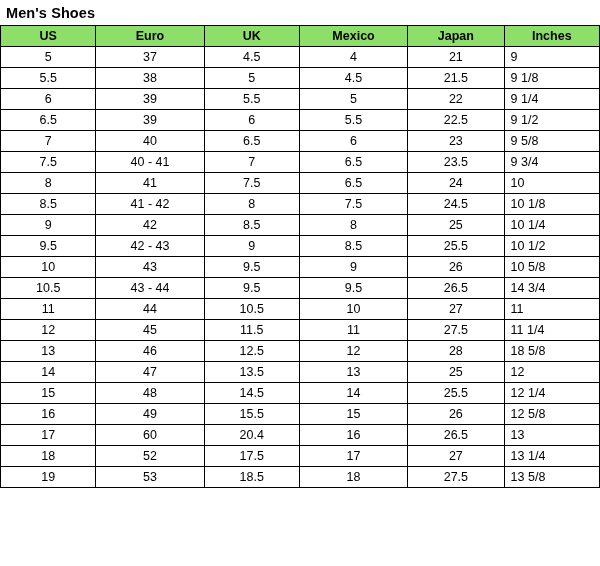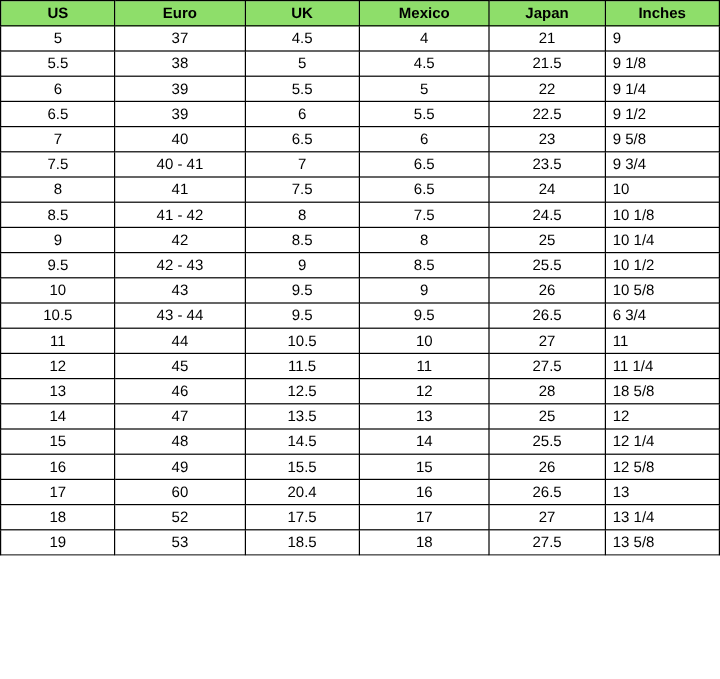--- a/index.html
+++ b/index.html
@@ -63,20 +63,21 @@
   }
   .footer-gap {
     height: 22px;
     background: #ffffff;
   }
 </style>
 </head>
 <body>
 
 <div class="page">
+  <div class="title">Men's Shoes</div>
 
   <table class="size-table">
     <colgroup>
       <col class="c0">
         <col class="c1">
         <col class="c2">
         <col class="c3">
         <col class="c4">
         <col class="c5">
     </colgroup>
@@ -178,21 +179,21 @@
           <td>9</td>
           <td>26</td>
           <td class="inches">10 5/8</td>
         </tr>
         <tr>
           <td>10.5</td>
           <td>43 - 44</td>
           <td>9.5</td>
           <td>9.5</td>
           <td>26.5</td>
-          <td class="inches">6 3/4</td>
+          <td class="inches">14 3/4</td>
         </tr>
         <tr>
           <td>11</td>
           <td>44</td>
           <td>10.5</td>
           <td>10</td>
           <td>27</td>
           <td class="inches">11</td>
         </tr>
         <tr>

